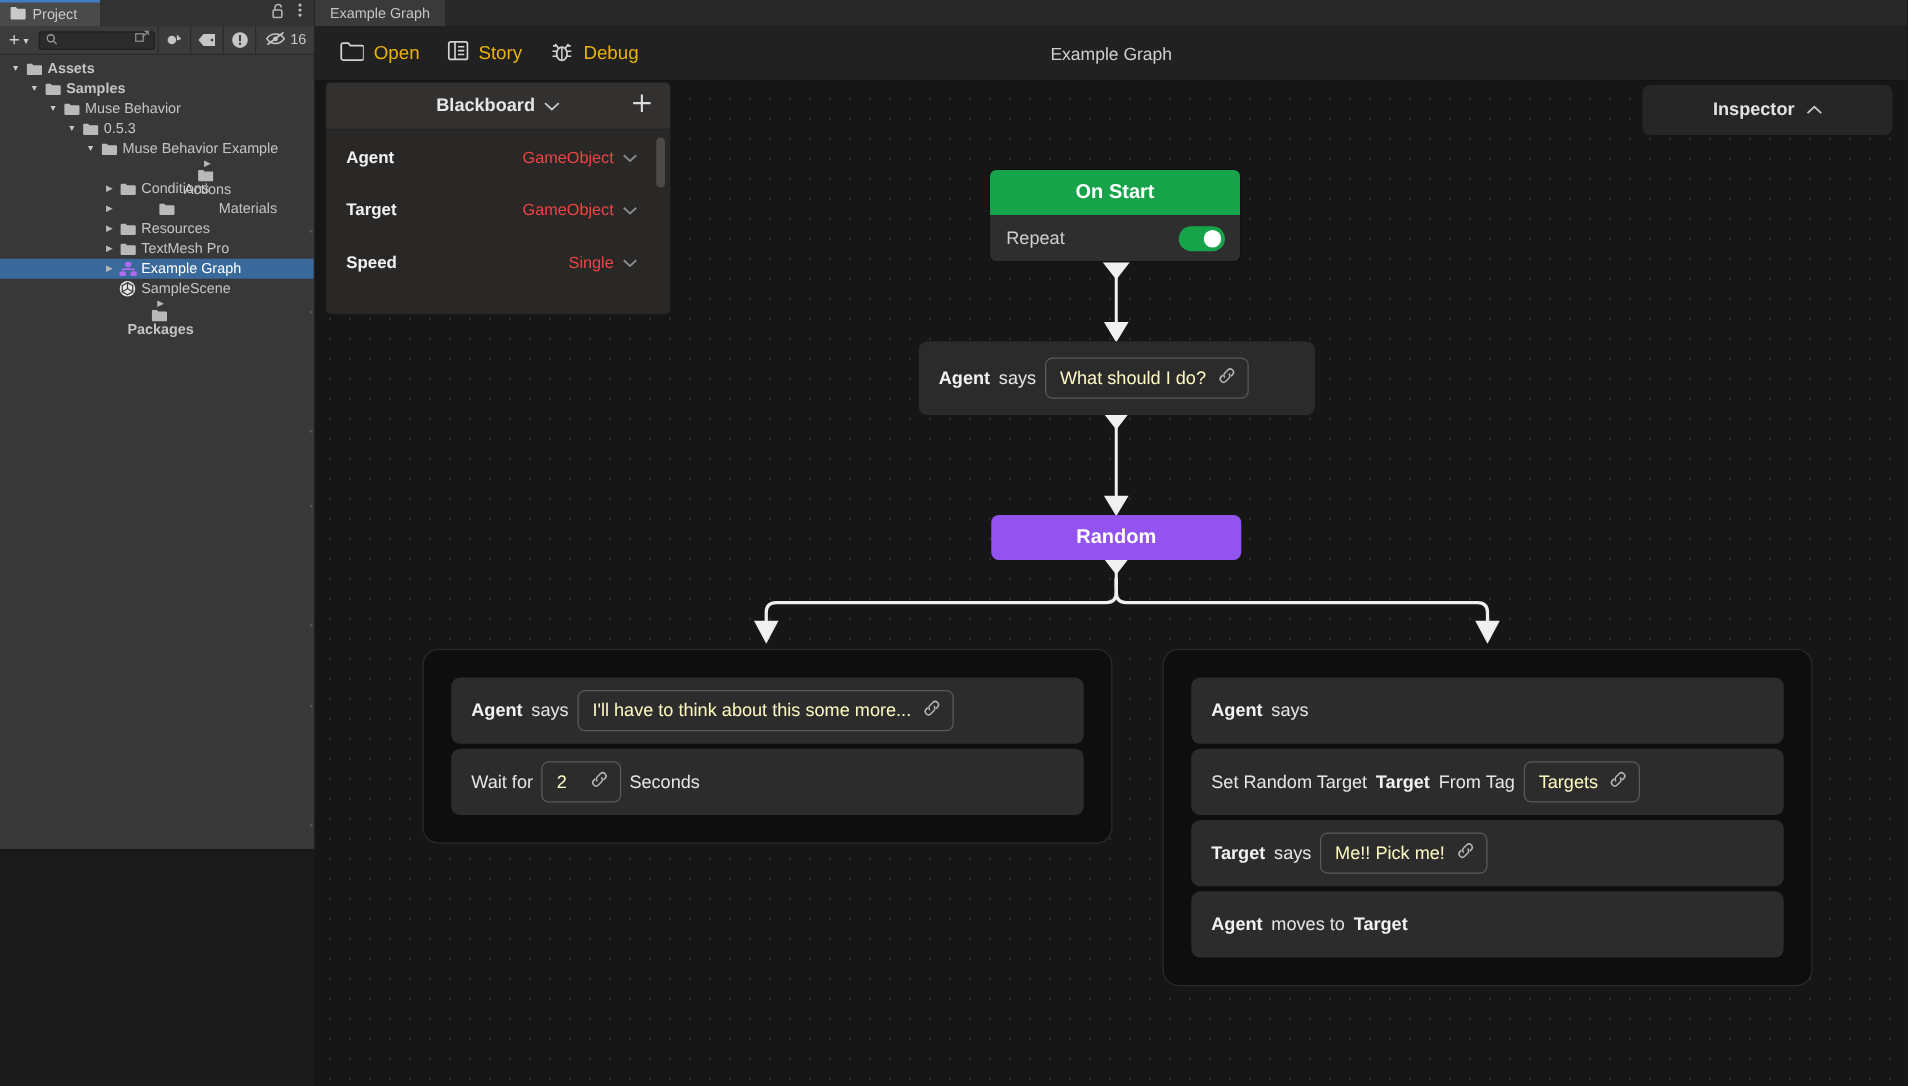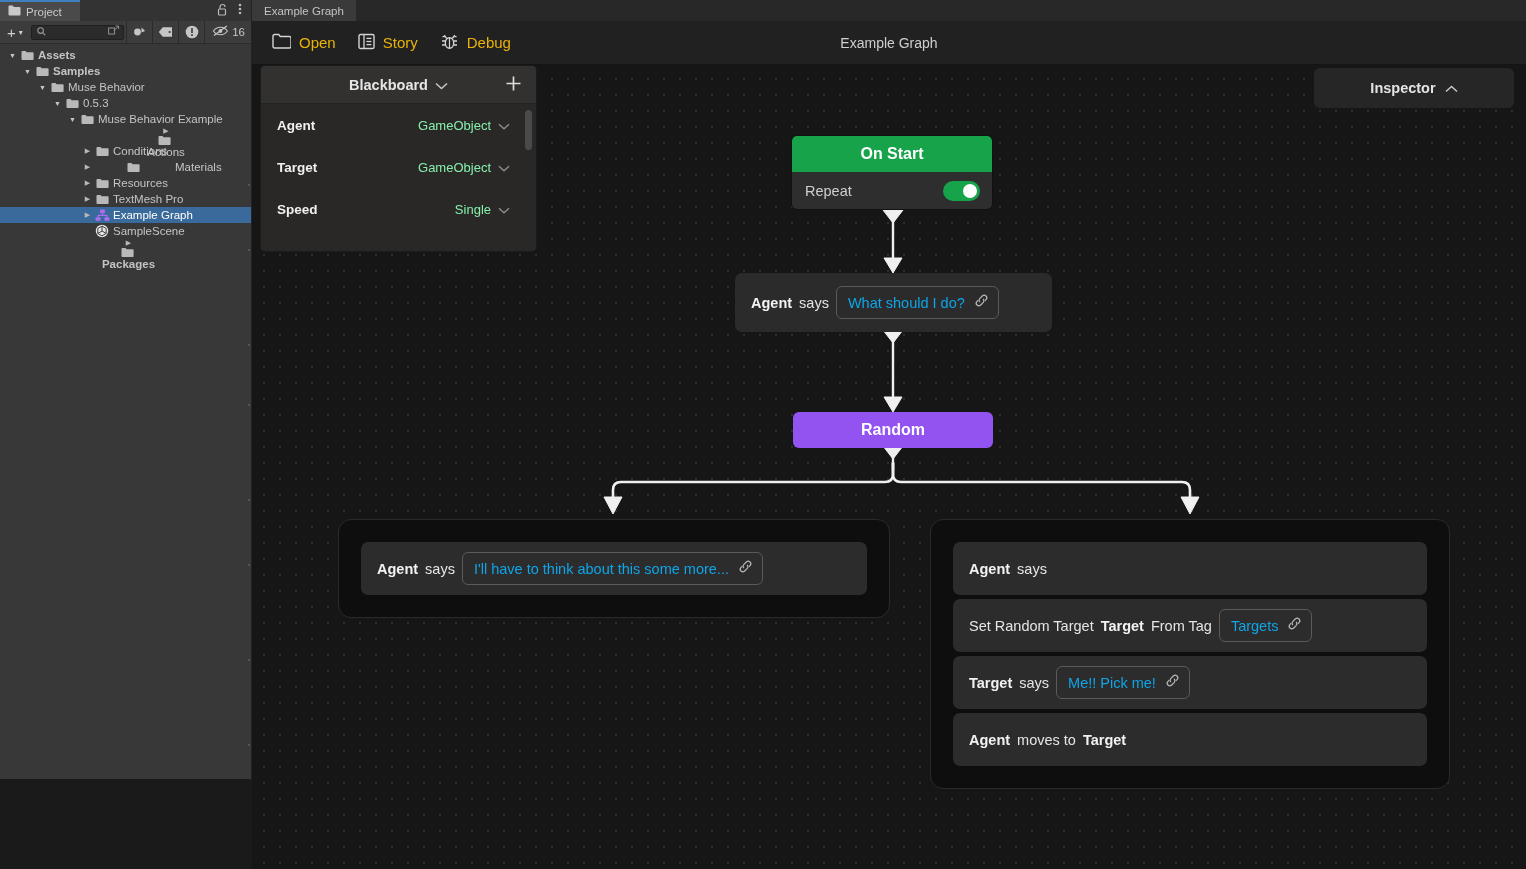--- a/index.html
+++ b/index.html
@@ -7,21 +7,21 @@
     width: 1526px; height: 869px;
     background: #1a1a1a;
     font-family: "Liberation Sans", sans-serif;
     overflow: hidden;
   }
   body { position: relative; }
 
   
   .project-panel {
     position: absolute; left: 0; top: 0;
-    width: 252px; height: 779px;
+    width: 252px; height: 679px;
     background: #383838;
     display: flex; flex-direction: column;
     border-right: 1px solid #232323;
     justify-content: space-between;
   }
   .project-tabbar {
     height: 21px; background: #333333;
     display: flex; align-items: stretch; position: relative;
     flex-shrink: 0;
   }
@@ -160,21 +160,21 @@
     color: #d8d8d8; font-size: 20px; line-height: 1;
   }
   .bb-body { position: relative; height: 148px; }
   .bb-row {
     height: 42px; display: flex; align-items: center;
     padding: 0 26px 0 16px;
   }
   .bb-name { font-size: 13.5px; color: #f0f0f0; font-weight: bold; }
   .bb-type {
     margin-left: auto; display: flex; align-items: center; gap: 7px;
-    font-size: 13px; color: #86efac;
+    font-size: 13px; color: #ef4444;
   }
   .bb-scrollbar {
     position: absolute; right: 4px; top: 6px;
     width: 7px; height: 134px;
   }
   .bb-thumb {
     width: 7px; height: 40px; background: #4c4a49; border-radius: 4px;
   }
 
   
@@ -248,21 +248,21 @@
   .act-weak   { font-size: 14.5px; color: #e5e5e5; }
   .gap { width: 7px; flex-shrink: 0; }
 
   .field {
     border: 1px solid #5a5a5a; border-radius: 6px;
     background: transparent;
     height: 33px;
     display: flex; align-items: center;
     padding: 0 9px 0 11px; gap: 9px;
   }
-  .field-val { font-size: 14.5px; color: #0ea5e9; white-space: nowrap; }
+  .field-val { font-size: 14.5px; color: #fef9c3; white-space: nowrap; }
   .field-num { min-width: 60px; }
   .link-icon { flex-shrink: 0; opacity: .85; }
 
   
   .edges { position: absolute; left: 0; top: 0; width: 100%; height: 100%;
            pointer-events: none; }
 </style>
 </head>
 <body>
 
@@ -652,20 +652,34 @@
           <span class="act-weak">says</span>
           <span class="gap"></span>
           <span class="field">
             <span class="field-val">I'll have to think about this some more...</span>
             <span class="link-icon"><svg width="15" height="15" viewBox="0 0 15 15">
                 <path d="M5.9 9.1a2.6 2.6 0 0 1 0-3.7l2.4-2.4a2.6 2.6 0 1 1 3.7 3.7l-1.2 1.2" fill="none" stroke="#d0d0d0" stroke-width="1.2"></path>
                 <path d="M9.1 5.9a2.6 2.6 0 0 1 0 3.7l-2.4 2.4a2.6 2.6 0 1 1-3.7-3.7l1.2-1.2" fill="none" stroke="#d0d0d0" stroke-width="1.2"></path>
               </svg></span>
           </span>
         </div>
+        <div class="action-row">
+          <span class="act-weak">Wait for</span>
+          <span class="gap"></span>
+          <span class="field field-num">
+            <span class="field-val">2</span>
+            <span style="flex:1"></span>
+            <span class="link-icon"><svg width="15" height="15" viewBox="0 0 15 15">
+                <path d="M5.9 9.1a2.6 2.6 0 0 1 0-3.7l2.4-2.4a2.6 2.6 0 1 1 3.7 3.7l-1.2 1.2" fill="none" stroke="#d0d0d0" stroke-width="1.2"></path>
+                <path d="M9.1 5.9a2.6 2.6 0 0 1 0 3.7l-2.4 2.4a2.6 2.6 0 1 1-3.7-3.7l1.2-1.2" fill="none" stroke="#d0d0d0" stroke-width="1.2"></path>
+              </svg></span>
+          </span>
+          <span class="gap"></span>
+          <span class="act-weak">Seconds</span>
+        </div>
       </div>
     <div class="node branch branch-right" id="branch-right-host">
         <div class="action-row">
           <span class="act-strong">Agent</span>
           <span class="gap"></span>
           <span class="act-weak">says</span>
           <span class="gap"></span>
         </div>
         <div class="action-row">
           <span class="act-weak">Set Random Target</span>

